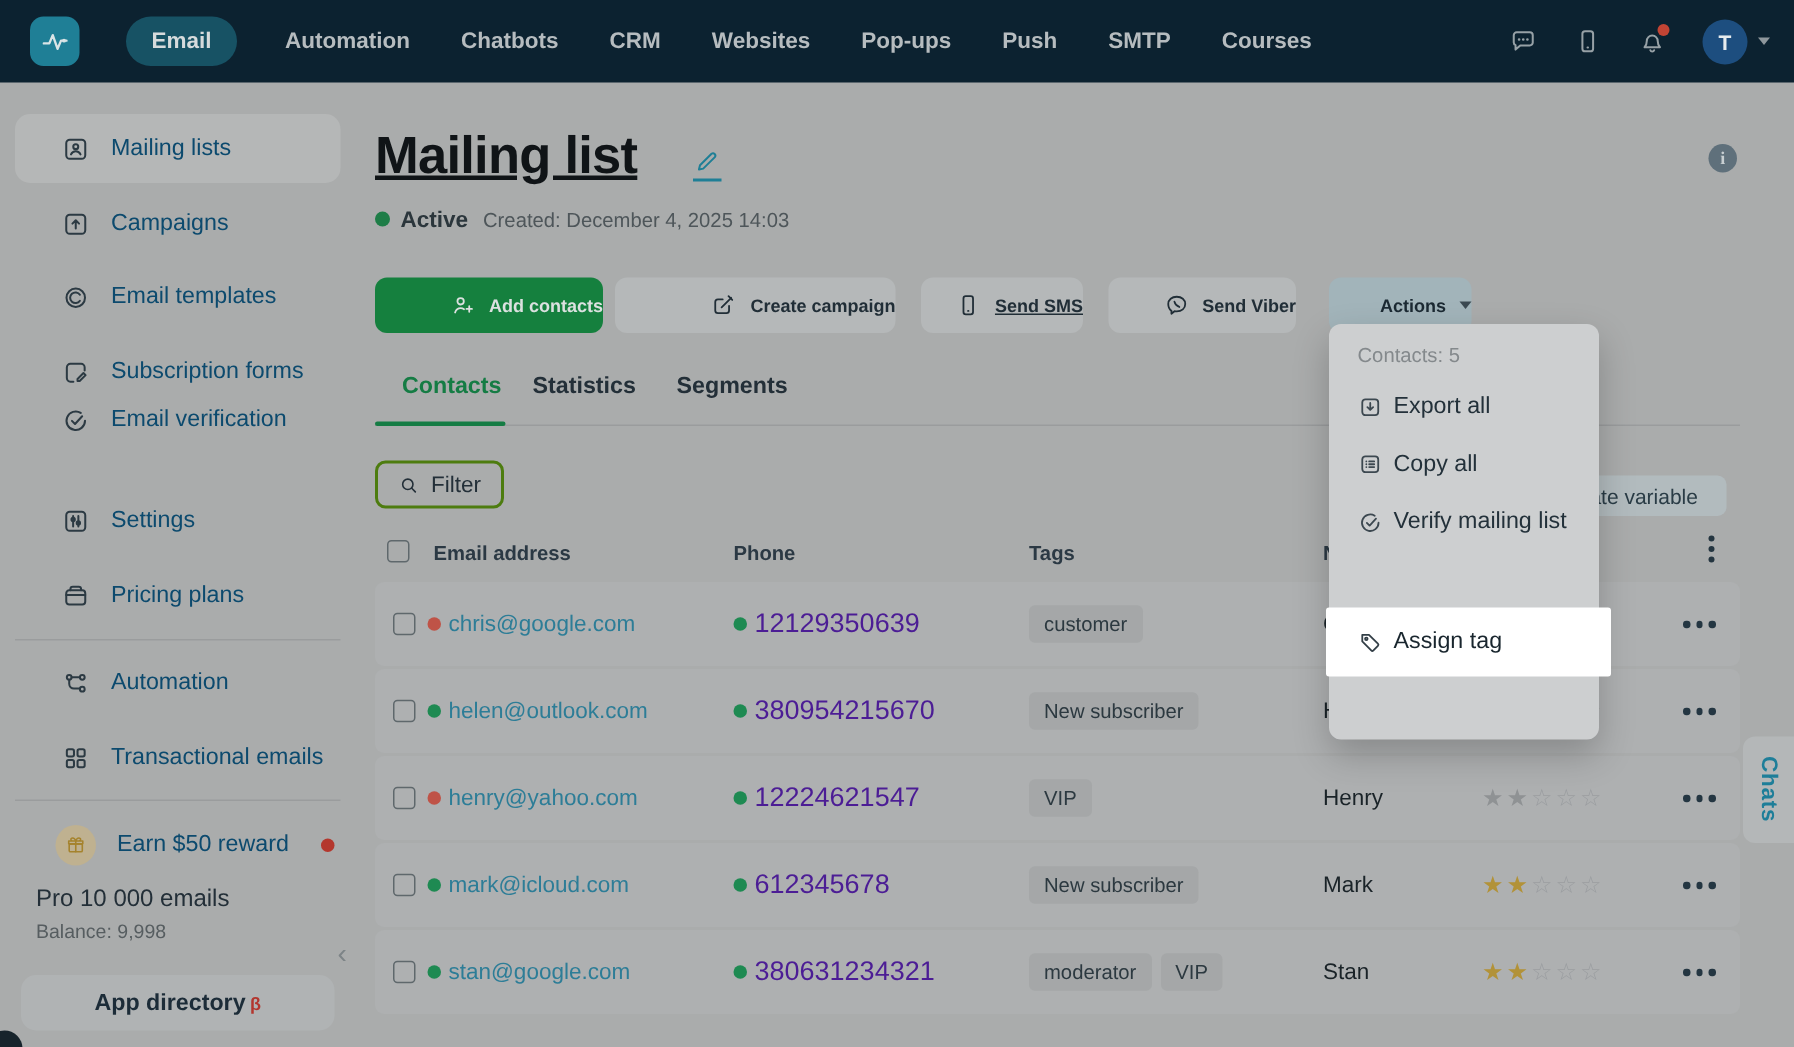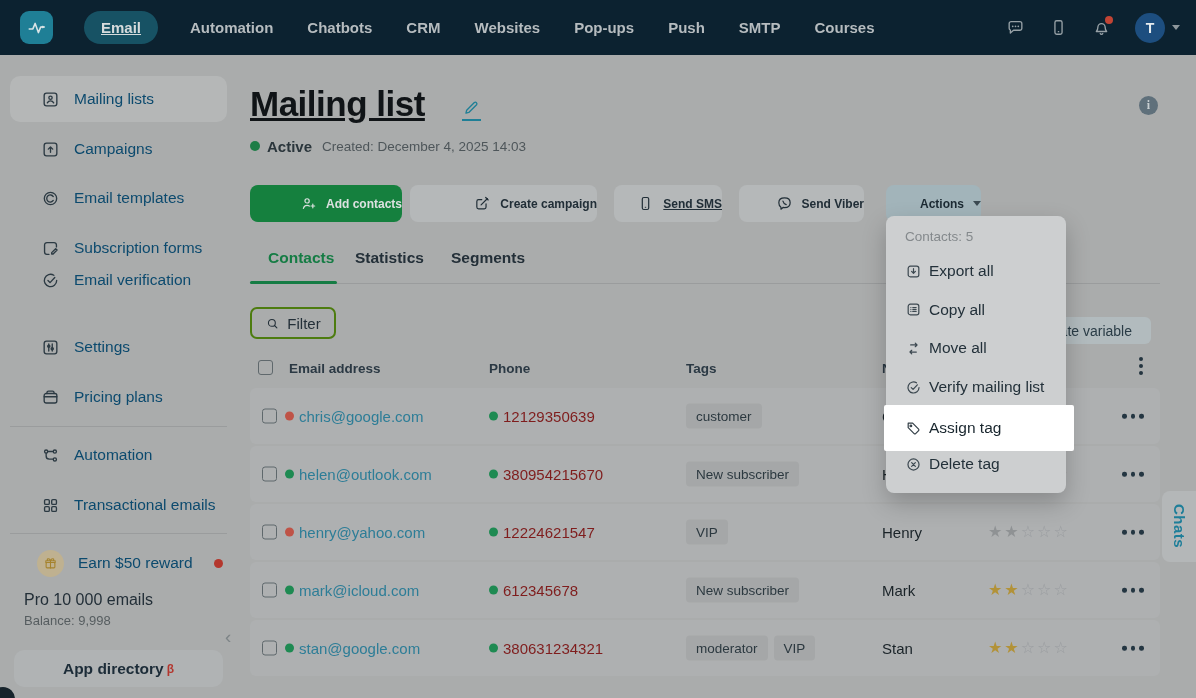--- a/index.html
+++ b/index.html
@@ -10,21 +10,21 @@
   .frame *{box-sizing:border-box;}
   .abs{position:absolute;}
   svg.ic{display:block;fill:none;stroke:currentColor;stroke-width:1.7;stroke-linecap:round;stroke-linejoin:round;}
 
   
   .navbar{position:absolute;left:0;top:0;width:1196px;height:55px;background:var(--navbar-bg,#0c2230);}
   .logo{position:absolute;left:20px;top:11px;width:33px;height:33px;border-radius:9px;
     background:var(--accent-teal,#1f7f96);color:#d9e4e6;display:flex;align-items:center;justify-content:center;}
   .navlist{position:absolute;left:84px;top:0;height:55px;display:flex;align-items:center;gap:30px;}
   .navitem{font-size:15px;font-weight:600;color:#b6bcbf;white-space:nowrap;padding:8px 2px;cursor:pointer;}
-  .navitem.active{background:#175264;color:#d6dbdc;padding:8px 17px;border-radius:18px;text-decoration:underline;}
+  .navitem.active{background:#175264;color:#d6dbdc;padding:8px 17px;border-radius:18px;}
   .nav-right{position:absolute;right:16px;top:0;height:55px;display:flex;align-items:center;gap:24px;color:#97a1a6;}
   .avatar{width:30px;height:30px;border-radius:50%;background:#1d4e7f;color:#e6ebee;font-size:14px;font-weight:700;
     display:flex;align-items:center;justify-content:center;}
   .caret{width:0;height:0;border-left:4px solid transparent;border-right:4px solid transparent;border-top:5px solid #8e979c;}
   .belldot{position:absolute;width:8px;height:8px;border-radius:50%;background:#c24434;right:-2px;top:-2px;}
 
   
   .side-active{position:absolute;left:10px;top:76px;width:217px;height:46px;border-radius:10px;background:#b5b7b7;}
   .sideitem{position:absolute;left:0;width:237px;height:48px;display:flex;align-items:center;gap:14px;
     padding-left:41px;color:#0c4a6e;font-size:15.5px;cursor:pointer;}
@@ -73,21 +73,21 @@
   .cb{width:15px;height:15px;border:1.5px solid #5f686c;border-radius:3px;cursor:pointer;}
   .row{position:absolute;left:250px;width:910px;height:56px;background:#aeb0b1;border-radius:6px;}
   .row>*{position:absolute;top:50%;transform:translateY(-50%);}
   .dot{width:9px;height:9px;border-radius:50%;}
   .dot-red{background:var(--dot-red,#bf5347);}
   .dot-green{background:var(--dot-green,#1e8a52);}
   .c-check{left:12px;}
   .c-edot{left:35px;}
   .c-email{left:49px;font-size:15px;color:var(--link-teal,#2d7d97);cursor:pointer;white-space:nowrap;}
   .c-pdot{left:239px;}
-  .c-phone{left:253px;font-size:15px;color:#7f1d1d;white-space:nowrap;}
+  .c-phone{left:253px;font-size:18px;color:#4c1d95;white-space:nowrap;}
   .c-tags{left:436px;white-space:nowrap;}
   .tagp{display:inline-block;background:#a5a7a8;border-radius:4px;padding:5px 10px;font-size:13.5px;color:#2c3940;margin-right:6px;}
   .c-name{left:632px;font-size:15px;color:#1a2328;white-space:nowrap;}
   .c-stars{left:738px;display:flex;gap:2px;}
   .star{font-family:"DejaVu Sans",sans-serif;font-size:16px;line-height:1;}
   .se{color:#9a9da0;}
   .sf-gold{color:var(--star-gold,#b29238);}
   .sf-gray{color:var(--star-gray,#8f9294);}
   .c-kebab{left:872px;display:flex;gap:4px;cursor:pointer;}
   .c-kebab i{width:4.5px;height:4.5px;border-radius:50%;background:#243642;}
@@ -453,26 +453,20 @@
       </li>
       <li>
         <svg class="ic mic" width="17" height="17" viewBox="0 0 24 24">
             <rect x="4.5" y="4.5" width="15" height="15" rx="3"></rect>
             <path d="M8.3 9.3h.02M11 9.3h4.7M8.3 12h.02M11 12h4.7M8.3 14.7h.02M11 14.7h4.7"></path>
           </svg>
         <span>Copy all</span>
       </li>
       <li>
         <svg class="ic mic" width="17" height="17" viewBox="0 0 24 24">
-            <path d="M8 7h9m0 0l-2.5-2.5M17 7l-2.5 2.5M16 17H7m0 0l2.5-2.5M7 17l2.5 2.5"></path>
-          </svg>
-        <span>Move all</span>
-      </li>
-      <li>
-        <svg class="ic mic" width="17" height="17" viewBox="0 0 24 24">
             <path d="M19.8 12a7.8 7.8 0 1 1-3.6-6.6"></path>
             <path d="M8.8 12.1l2.6 2.6 6-6.5"></path>
           </svg>
         <span>Verify mailing list</span>
       </li>
       <li></li>
       <li>
         <svg class="ic mic" width="17" height="17" viewBox="0 0 24 24">
             <circle cx="12" cy="12" r="7.8"></circle>
             <path d="M9.4 9.4l5.2 5.2m0-5.2l-5.2 5.2"></path>

